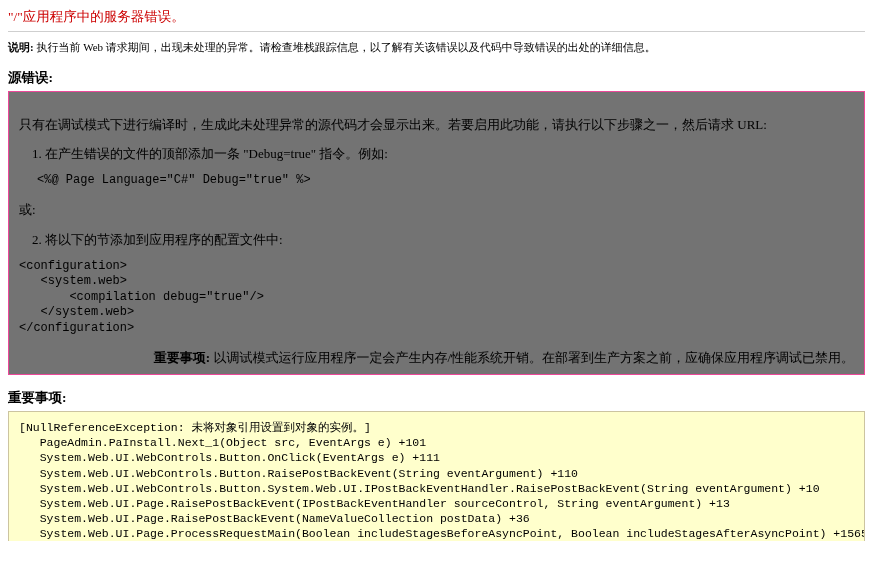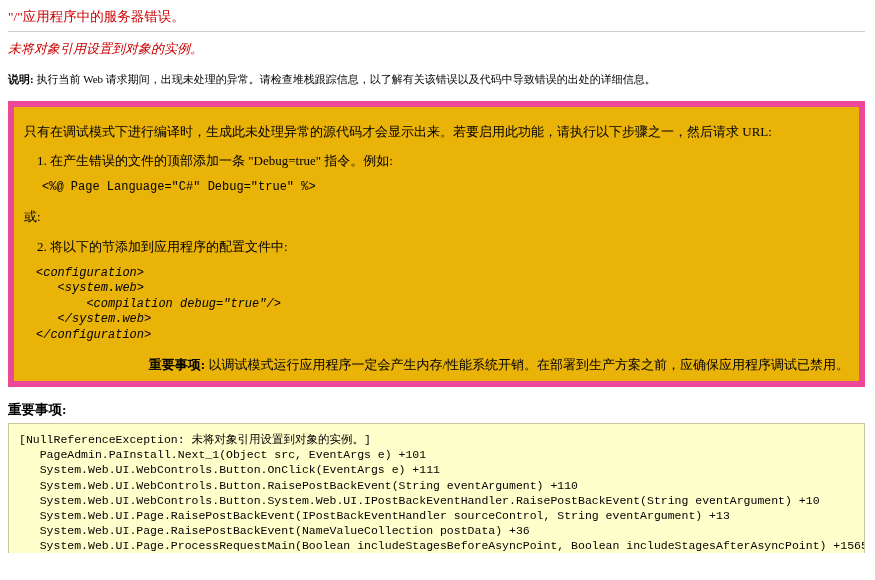--- a/index.html
+++ b/index.html
@@ -45,23 +45,23 @@
   }
   .para b {
     font-weight: bold;
   }
   .section-head {
     font-weight: bold;
     font-size: 13.5px;
     margin: 0 0 4px 0;
   }
   .panel {
-    background: #eab308;
-    border: 6px solid #ec4899;
-    padding: 16px 10px 8px 10px;
+    background: #737373;
+    border: 1px solid #ec4899;
+    padding: 24px 10px 8px 10px;
     margin: 4px 0 14px 0;
     box-sizing: border-box;
   }
   .panel p {
     margin: 0 0 12px 0;
     font-size: 13px;
     line-height: 1.35;
   }
   .panel p:last-child {
     margin-bottom: 0;
@@ -76,22 +76,21 @@
     font-size: 13px;
   }
   .code-block {
     font-family: "Liberation Mono", monospace;
     font-size: 12px;
     white-space: pre;
     margin: 0 0 12px 18px;
     line-height: 1.3;
   }
   .code-block.flush {
-    margin-left: 12px;
-    font-style: italic;
+    margin-left: 0;
   }
   .trace-panel {
     background: #ffffcc;
     border: 1px solid #ccc4a0;
     border-bottom: none;
     padding: 8px 10px 0 10px;
     margin: 4px 0 0 0;
     box-sizing: border-box;
     overflow: hidden;
   }
@@ -105,27 +104,27 @@
 </style>
 </head>
 <body>
 
 <div class="page">
 
   <div class="err-title">"/"应用程序中的服务器错误。</div>
 
   <hr class="rule">
 
-  <div class="err-sub">未将对象引用设置到对象的实例。</div>
 
   <p class="para">
     <b>说明:</b><span> 执行当前 Web 请求期间，出现未处理的异常。请检查堆栈跟踪信息，以了解有关该错误以及代码中导致错误的出处的详细信息。</span>
   </p>
 
 
+  <div class="section-head">源错误:</div>
 
   <div class="panel">
     <p>只有在调试模式下进行编译时，生成此未处理异常的源代码才会显示出来。若要启用此功能，请执行以下步骤之一，然后请求 URL:</p>
     <ol class="steps">
       <li>在产生错误的文件的顶部添加一条 "Debug=true" 指令。例如:</li>
     </ol>
     <div class="code-block">&lt;%@ Page Language="C#" Debug="true" %&gt;</div>
     <p>或:</p>
     <ol class="steps" start="2">
       <li>将以下的节添加到应用程序的配置文件中:</li>

